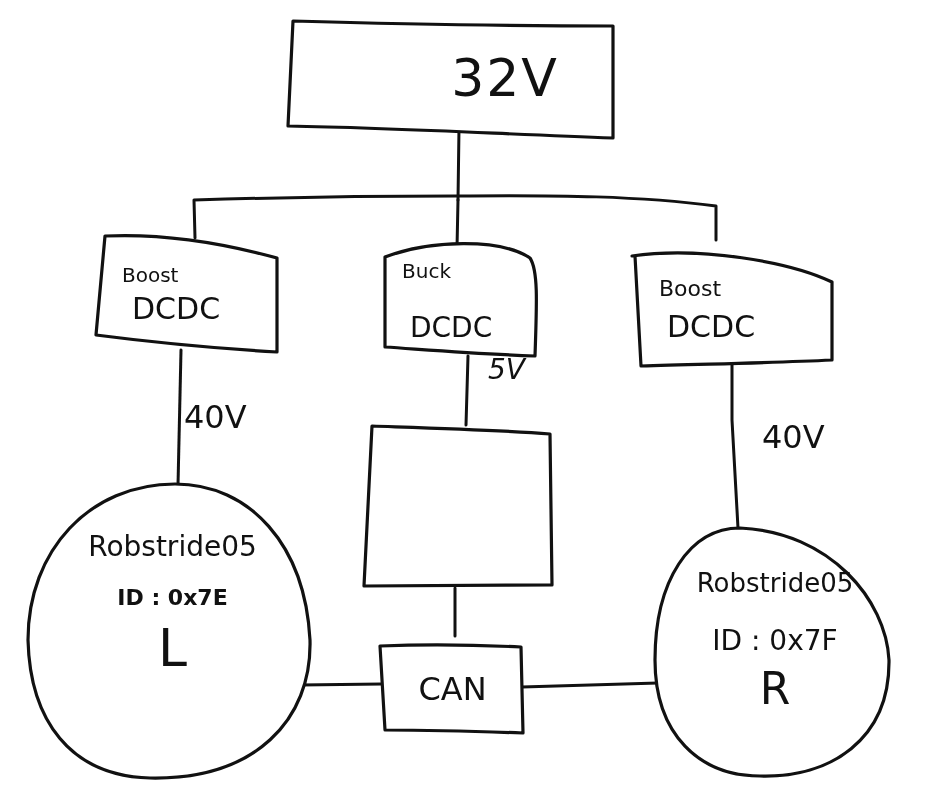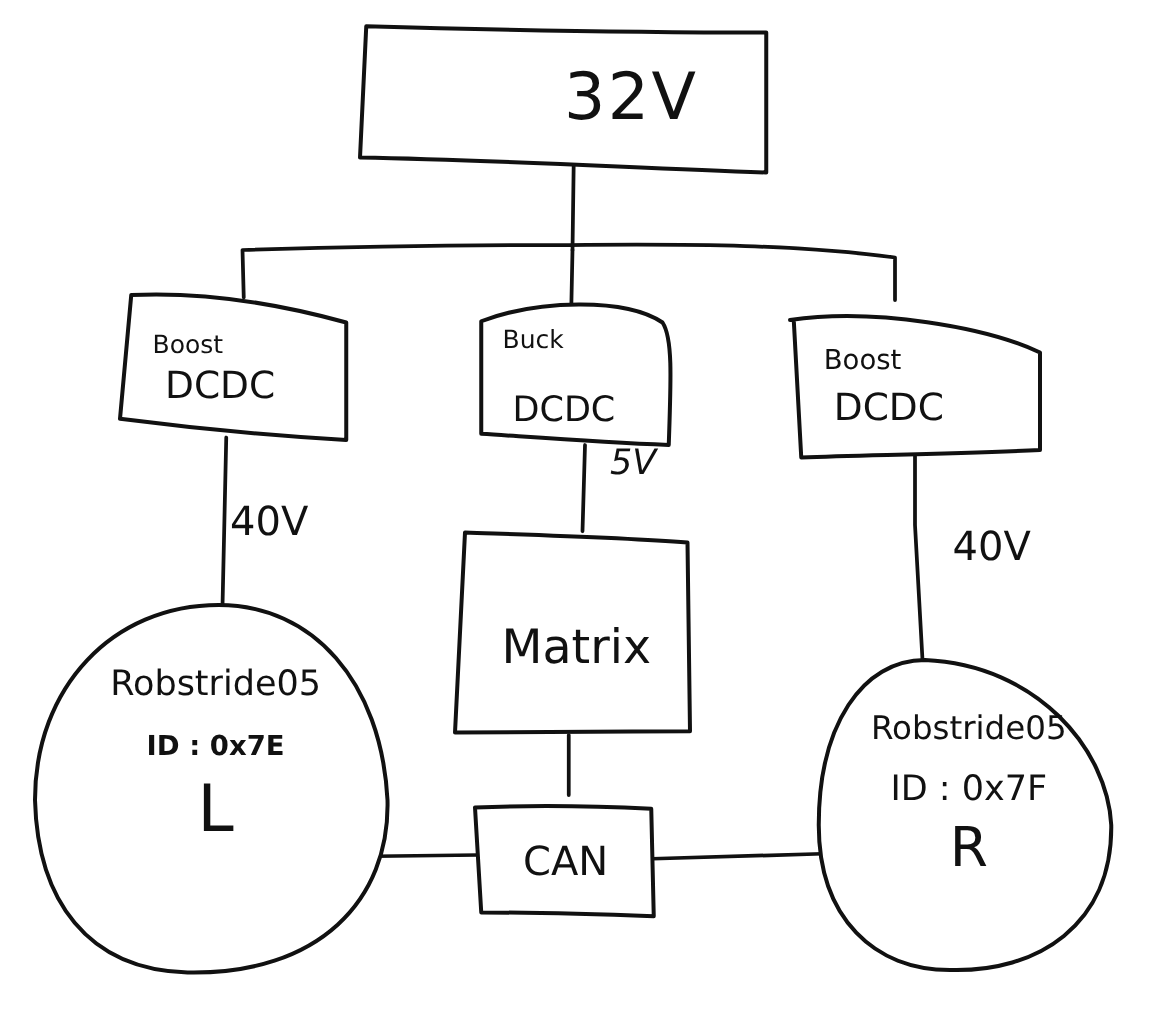--- a/index.html
+++ b/index.html
@@ -53,30 +53,29 @@
 <div class="node-text" style="left:645px;top:260px;width:180px;height:100px;align-items:flex-start;">
   <span style="font-size:22px;margin-left:14px;">Boost</span>
   <span style="font-size:30px;margin-left:22px;margin-top:8px;">DCDC</span>
 </div>
 
 <span class="lbl" style="left:184px;top:398px;font-size:32px;">40V</span>
 <span class="lbl" style="left:488px;top:353px;font-size:28px;font-style:italic;">5V</span>
 <span class="lbl" style="left:762px;top:418px;font-size:32px;">40V</span>
 
 <div class="node-text" style="left:372px;top:436px;width:178px;height:145px;">
-  <span style="font-size:38px;margin-top:16px;">Matrix</span>
 </div>
 
 <div class="node-text" style="left:385px;top:650px;width:135px;height:78px;">
   <span style="font-size:32px;">CAN</span>
 </div>
 
 <div class="node-text" style="left:40px;top:530px;width:265px;height:210px;justify-content:flex-start;">
   <span style="font-size:28px;">Robstride05</span>
   <span style="font-size:22px;margin-top:22px;font-weight:bold;">ID : 0x7E</span>
   <span style="font-size:52px;margin-top:8px;">L</span>
 </div>
 
 <div class="node-text" style="left:670px;top:568px;width:210px;height:190px;justify-content:flex-start;">
   <span style="font-size:26px;">Robstride05</span>
-  <span style="font-size:28px;margin-top:16px;">ID : 0x7F</span>
+  <span style="font-size:28px;margin-top:26px;">ID : 0x7F</span>
   <span style="font-size:44px;margin-top:6px;">R</span>
 </div>
 
 </body></html>

